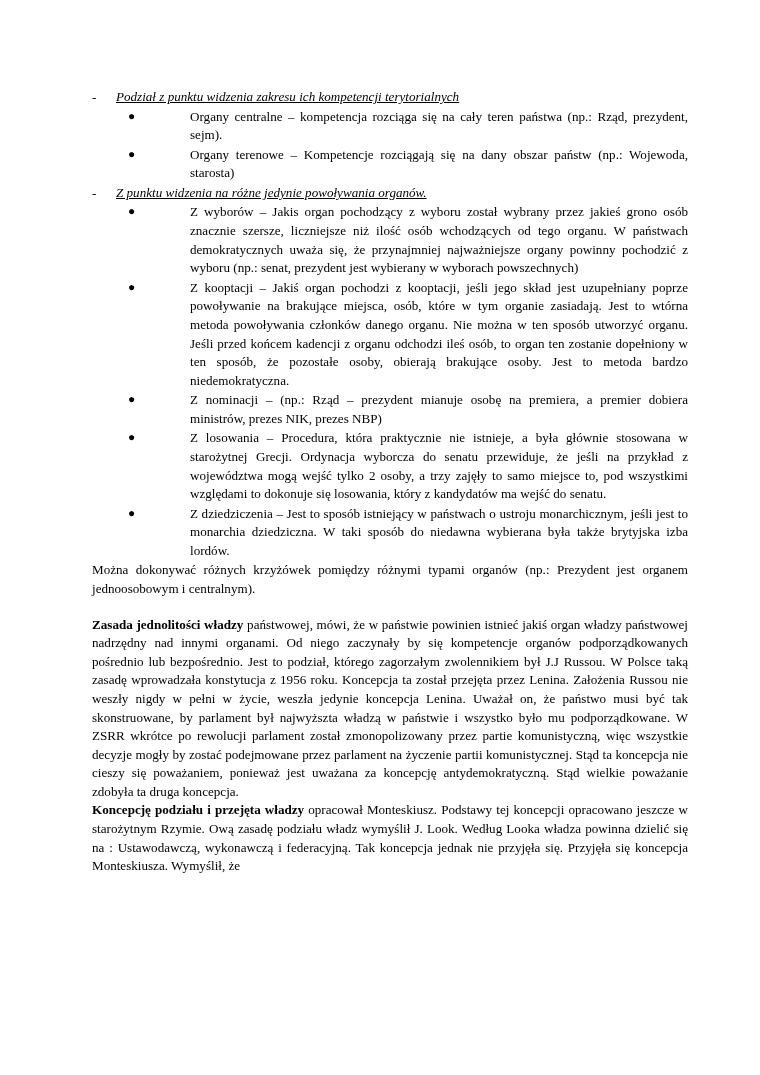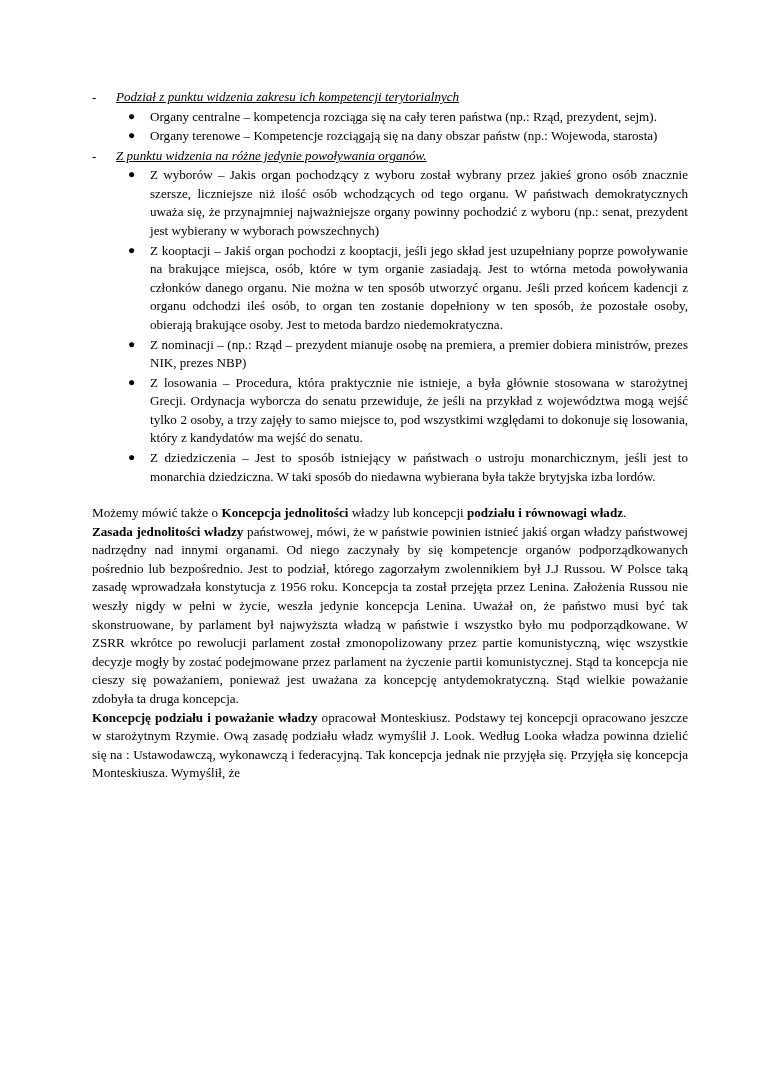--- a/index.html
+++ b/index.html
@@ -50,20 +50,21 @@
   .lvl2 .marker {
     width: 22px;
     flex: 0 0 22px;
     text-align: left;
     font-size: 12px;
     line-height: 1.48;
   }
   .lvl2 .txt {
     flex: 1 1 auto;
     text-align: justify;
+    margin-left: 40px;
   }
 
   p.body {
     margin: 0;
     text-align: justify;
   }
   p.body.indent0 {
     margin-left: 20px;
   }
   .spacer-lg { height: 17px; }
@@ -109,29 +110,27 @@
     </div>
     <div class="lvl2">
       <span class="marker">●</span>
       <span class="txt">Z losowania – Procedura, która praktycznie nie istnieje, a była głównie stosowana w starożytnej Grecji. Ordynacja wyborcza do senatu przewiduje, że jeśli na przykład z województwa mogą wejść tylko 2 osoby, a trzy zajęły to samo miejsce to, pod wszystkimi względami to dokonuje się losowania, który z kandydatów ma wejść do senatu.</span>
     </div>
     <div class="lvl2">
       <span class="marker">●</span>
       <span class="txt">Z dziedziczenia – Jest to sposób istniejący w państwach o ustroju monarchicznym, jeśli jest to monarchia dziedziczna. W taki sposób do niedawna wybierana była także brytyjska izba lordów.</span>
     </div>
 
+    <p class="body indent0">Można dokonywać różnych krzyżówek pomiędzy różnymi typami organów (np.: Prezydent jest organem jednoosobowym i centralnym).</p>
 
     <div class="spacer-lg"></div>
 
-    <p class="body indent0">
-      <span>Możemy mówić także o </span><b>Koncepcja jednolitości</b><span> władzy lub koncepcji </span><b>podziału i równowagi władz</b><span>.</span>
-    </p>
 
     <p class="body indent0">
       <b>Zasada jednolitości władzy</b><span> państwowej, mówi, że w państwie powinien istnieć jakiś organ władzy państwowej nadrzędny nad innymi organami. Od niego zaczynały by się kompetencje organów  podporządkowanych pośrednio lub bezpośrednio. Jest to podział, którego zagorzałym zwolennikiem był J.J Russou.  W Polsce taką zasadę wprowadzała konstytucja z 1956 roku. Koncepcja ta został przejęta przez Lenina. Założenia Russou nie weszły nigdy w pełni w życie, weszła jedynie koncepcja Lenina. Uważał on, że państwo musi być tak skonstruowane, by parlament był najwyższta władzą w państwie i wszystko było mu podporządkowane. W ZSRR wkrótce po rewolucji parlament został zmonopolizowany przez partie komunistyczną, więc wszystkie decyzje mogły by zostać podejmowane przez parlament na życzenie partii komunistycznej. Stąd ta koncepcja nie cieszy się poważaniem, ponieważ jest uważana za koncepcję antydemokratyczną. Stąd wielkie poważanie zdobyła ta druga koncepcja.</span>
     </p>
 
     <p class="body indent0">
-      <b>Koncepcję podziału i poważanie władzy</b><span> opracował Monteskiusz. Podstawy tej koncepcji opracowano jeszcze w starożytnym Rzymie. Ową zasadę podziału władz wymyślił J. Look. Według Looka władza powinna dzielić się na : Ustawodawczą, wykonawczą i federacyjną. Tak koncepcja jednak nie przyjęła się. Przyjęła się koncepcja Monteskiusza. Wymyślił, że</span>
+      <b>Koncepcję podziału i przejęta władzy</b><span> opracował Monteskiusz. Podstawy tej koncepcji opracowano jeszcze w starożytnym Rzymie. Ową zasadę podziału władz wymyślił J. Look. Według Looka władza powinna dzielić się na : Ustawodawczą, wykonawczą i federacyjną. Tak koncepcja jednak nie przyjęła się. Przyjęła się koncepcja Monteskiusza. Wymyślił, że</span>
     </p>
 
   </div>
 </div>
 
 </body></html>

